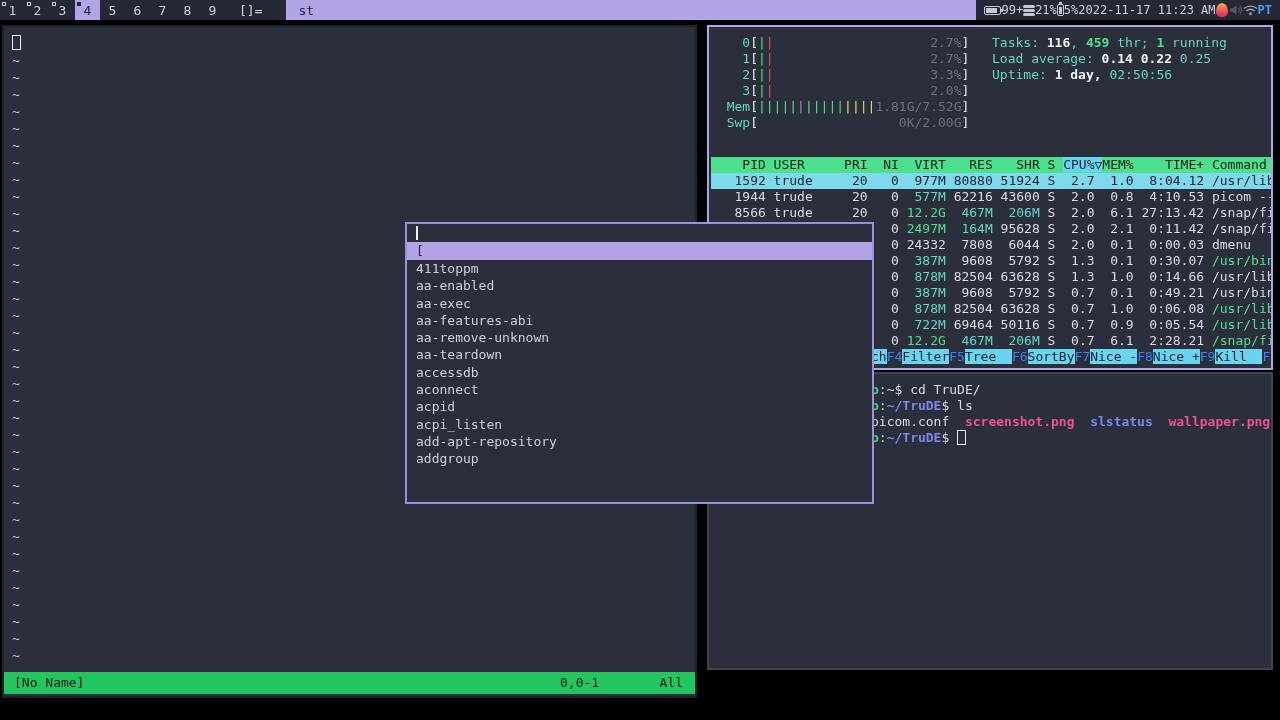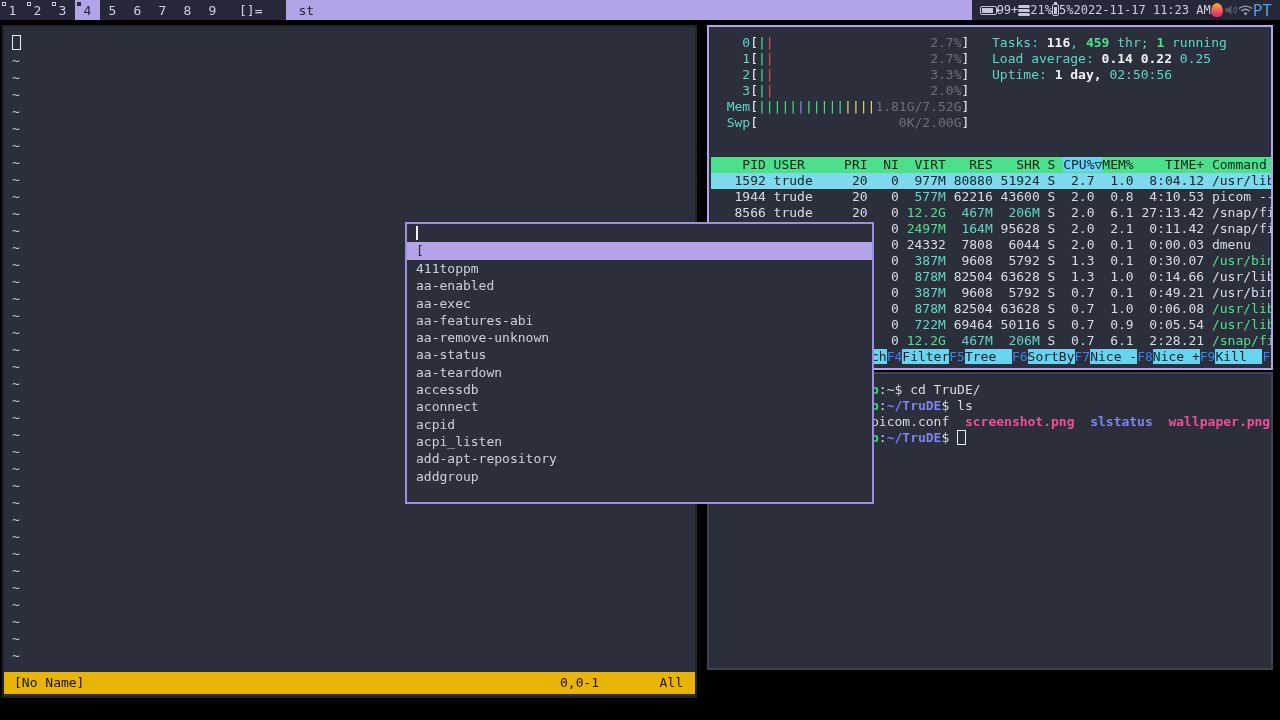--- a/index.html
+++ b/index.html
@@ -22,31 +22,31 @@
   .ic-batt { width:17px; height:9px; border:1px solid #c3c8d4; border-radius:2px; position:relative; }
   .ic-batt::before { content:""; position:absolute; left:1px; top:1px; bottom:1px; width:11px; background:#c3c8d4; }
   .ic-batt::after { content:""; position:absolute; right:-3px; top:2px; width:2px; height:3px; background:#c3c8d4; }
   .ic-db { display:flex; flex-direction:column; gap:1px; }
   .ic-db i { display:block; width:12px; height:3px; background:#c3c8d4; border-radius:2px; }
   .ic-vbatt { width:7px; height:12px; border:1px solid #c3c8d4; border-radius:2px; position:relative; }
   .ic-vbatt::before { content:""; position:absolute; left:1px; right:1px; bottom:1px; height:7px; background:#c3c8d4; }
   .ic-vbatt::after { content:""; position:absolute; top:-3px; left:1px; width:3px; height:2px; background:#c3c8d4; }
   .ic-flame { width:12px; height:14px; background:linear-gradient(#f6a63a 10%, #e8326e 80%);
               border-radius:50% 50% 50% 50% / 62% 62% 38% 38%; }
-  #kbd-lang { color:#4f9ce8; font-weight:normal; font-size:16px; }
+  #kbd-lang { color:#4f9ce8; font-weight:bold; font-size:12px; }
 
   
   .win { position:absolute; background:#2b2e3b; overflow:hidden; }
   .ln { white-space:pre; }
 
   
   #win-vim { left:2px; top:25px; width:695px; height:673px; border:2px solid #20222e; }
   #vim-text { position:absolute; left:8px; top:8px; font-size:13px; line-height:17px; color:#bfc6d4; }
   #vim-cursor { display:inline-block; width:9px; height:15px; border:1px solid #e8ecf5; vertical-align:-2px; }
-  #vim-statusline { position:absolute; left:0; right:0; top:645px; height:22px; background:#eab308;
+  #vim-statusline { position:absolute; left:0; right:0; top:645px; height:22px; background:#22c55e;
                     color:#15171f; font-size:13px; line-height:22px; }
   #vim-file { position:absolute; left:10px; }
   #vim-cursorpos { position:absolute; left:556px; }
   #vim-scroll { position:absolute; right:12px; }
 
   
   #win-htop { left:707px; top:25px; width:566px; height:345px; border:2px solid #b2a4e6; }
   .htop-text { font-size:13px; line-height:16px; }
   #htop-meters { position:absolute; left:2px; top:8px; }
   #htop-info   { position:absolute; left:283px; top:8px; }
@@ -249,21 +249,20 @@
   <div id="launcher-input">
     <div id="launcher-caret"></div>
   </div>
   <div id="launcher-sel" class="ln">[</div>
   <div id="launcher-items">
       <div class="ln">411toppm</div>
       <div class="ln">aa-enabled</div>
       <div class="ln">aa-exec</div>
       <div class="ln">aa-features-abi</div>
       <div class="ln">aa-remove-unknown</div>
-      <div class="ln">aa-status</div>
       <div class="ln">aa-teardown</div>
       <div class="ln">accessdb</div>
       <div class="ln">aconnect</div>
       <div class="ln">acpid</div>
       <div class="ln">acpi_listen</div>
       <div class="ln">add-apt-repository</div>
       <div class="ln">addgroup</div>
     </div>
 </div>
 

